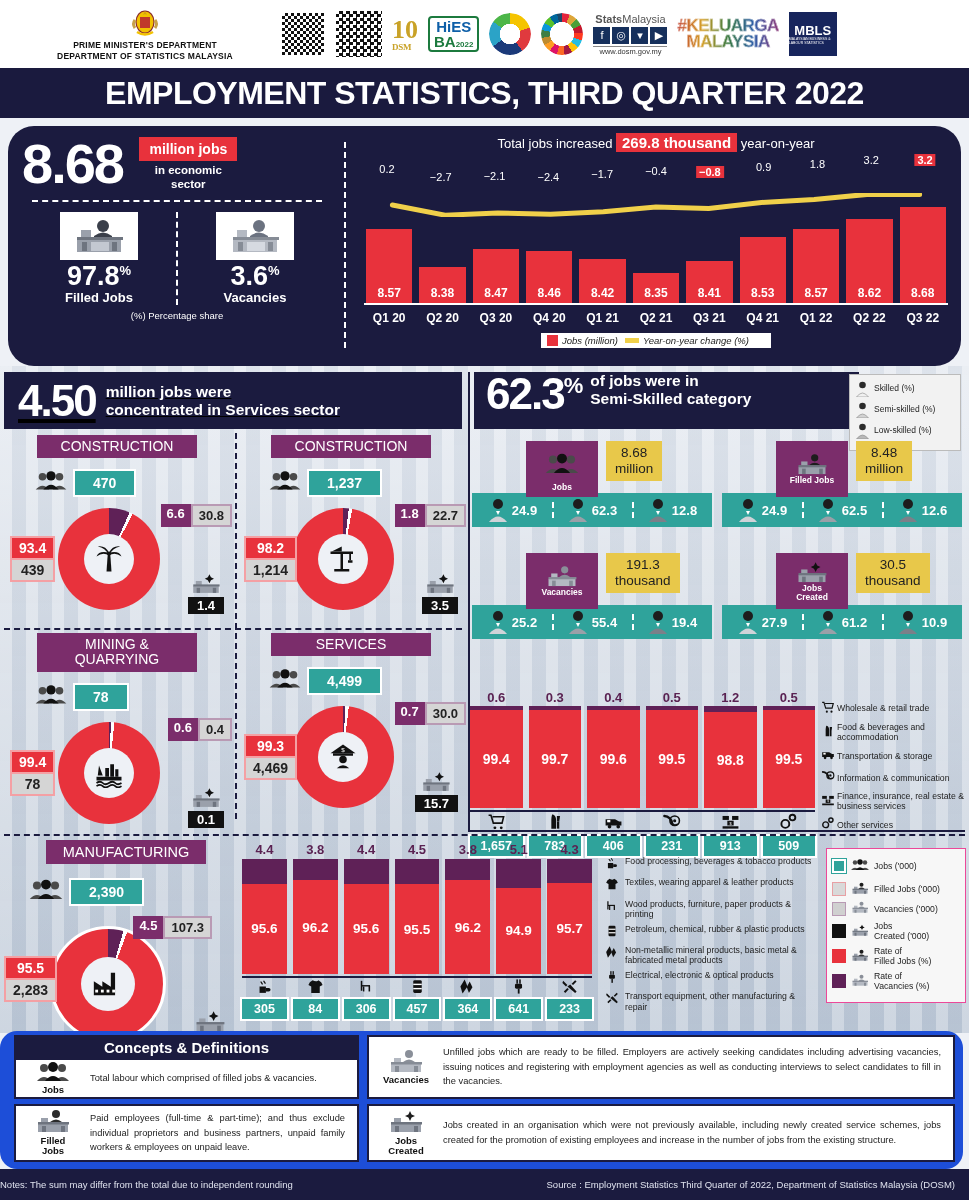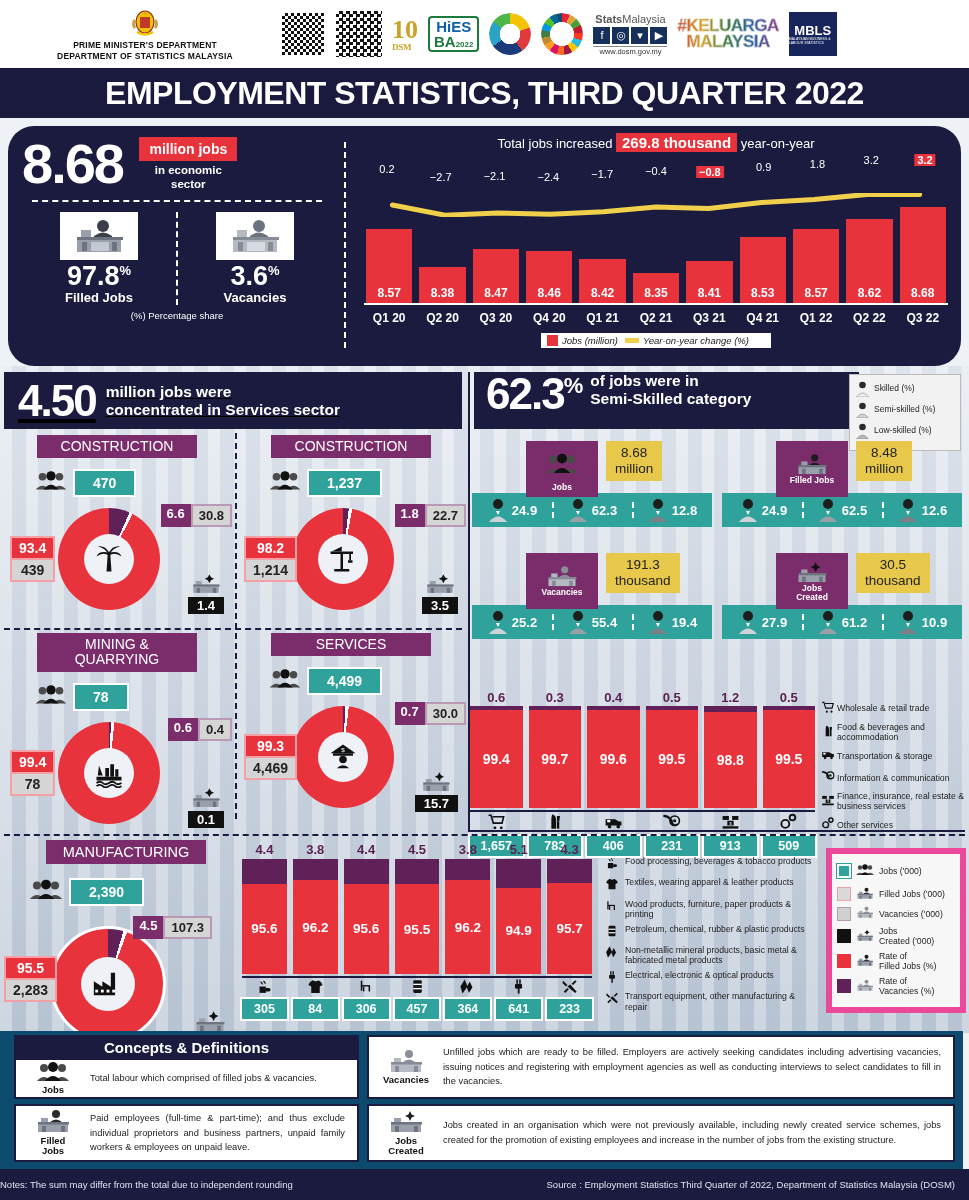--- a/index.html
+++ b/index.html
@@ -178,27 +178,27 @@
   .mfg-pur{background:#5f2157;}
   .mfg-red{background:#e8323c;flex:1;display:flex;align-items:center;justify-content:center;color:#fff;font-weight:bold;font-size:13.5px;}
   .mfg-axis{border-top:2px solid #1b1b3f;margin-top:2px;}
   .mfg-ico-row{display:flex;gap:6px;}
   .mfg-ico{flex:1;text-align:center;font-size:14px;}
   .mfg-chip-row{display:flex;gap:6px;margin-top:1px;}
   .mfg-chip{flex:1;background:#2fa39b;border:2px solid #2fa39b;outline:2px solid #fff;color:#fff;font-weight:bold;font-size:12.5px;text-align:center;padding:1px 0;}
   .mfg-cats{position:absolute;left:600px;top:16px;width:215px;}
   .mfg-cats div{display:flex;gap:6px;align-items:flex-start;font-size:8.7px;color:#222;margin-bottom:4px;line-height:1.2;}
   .mfg-cats .ic{width:15px;text-align:center;font-size:12px;flex:0 0 15px;}
-  .mfg-legend{position:absolute;left:822px;top:8px;width:140px;background:#f7f7f7;border:6px solid #ec4899;padding:6px 5px;}
+  .mfg-legend{position:absolute;left:822px;top:8px;width:140px;background:#f7f7f7;border:1px solid #ec4899;padding:6px 5px;}
   .mfg-legend div{display:flex;gap:4px;align-items:center;font-size:8.7px;color:#222;margin-bottom:5px;line-height:1.15;}
   .sw{width:14px;height:14px;flex:0 0 14px;}
   .mfg-topdash{position:absolute;left:0;right:0;top:-6px;border-top:2px dashed #1b1b3f;}
 
   
-  .concepts{position:absolute;left:0;top:1031px;width:963px;height:138px;background:#0c4a6e;}
+  .concepts{position:absolute;left:0;top:1031px;width:963px;height:138px;background:#1d4ed8;border-radius:17px;}
   .cc{position:absolute;}
   .cc-title{background:#1b1b3f;color:#fff;text-align:center;font-weight:bold;font-size:15px;padding:4px 0;}
   .cbox{border:2px solid #1b1b3f;display:flex;align-items:center;background:#fff;}
   .cbox .cico{width:74px;text-align:center;flex:0 0 74px;font-size:9.5px;font-weight:bold;color:#111;line-height:1.1;}
   .cbox .ctxt{font-size:9.3px;color:#222;text-align:justify;padding:5px 12px 5px 0;line-height:1.6;}
 
   
   .footer{position:absolute;left:0;top:1169px;width:969px;height:31px;background:#1b1b3f;color:#dfe2ee;display:flex;align-items:center;}
   .footer .n{font-size:9.5px;}
   .footer .s{font-size:9.5px;margin-left:auto;padding-right:14px;}

